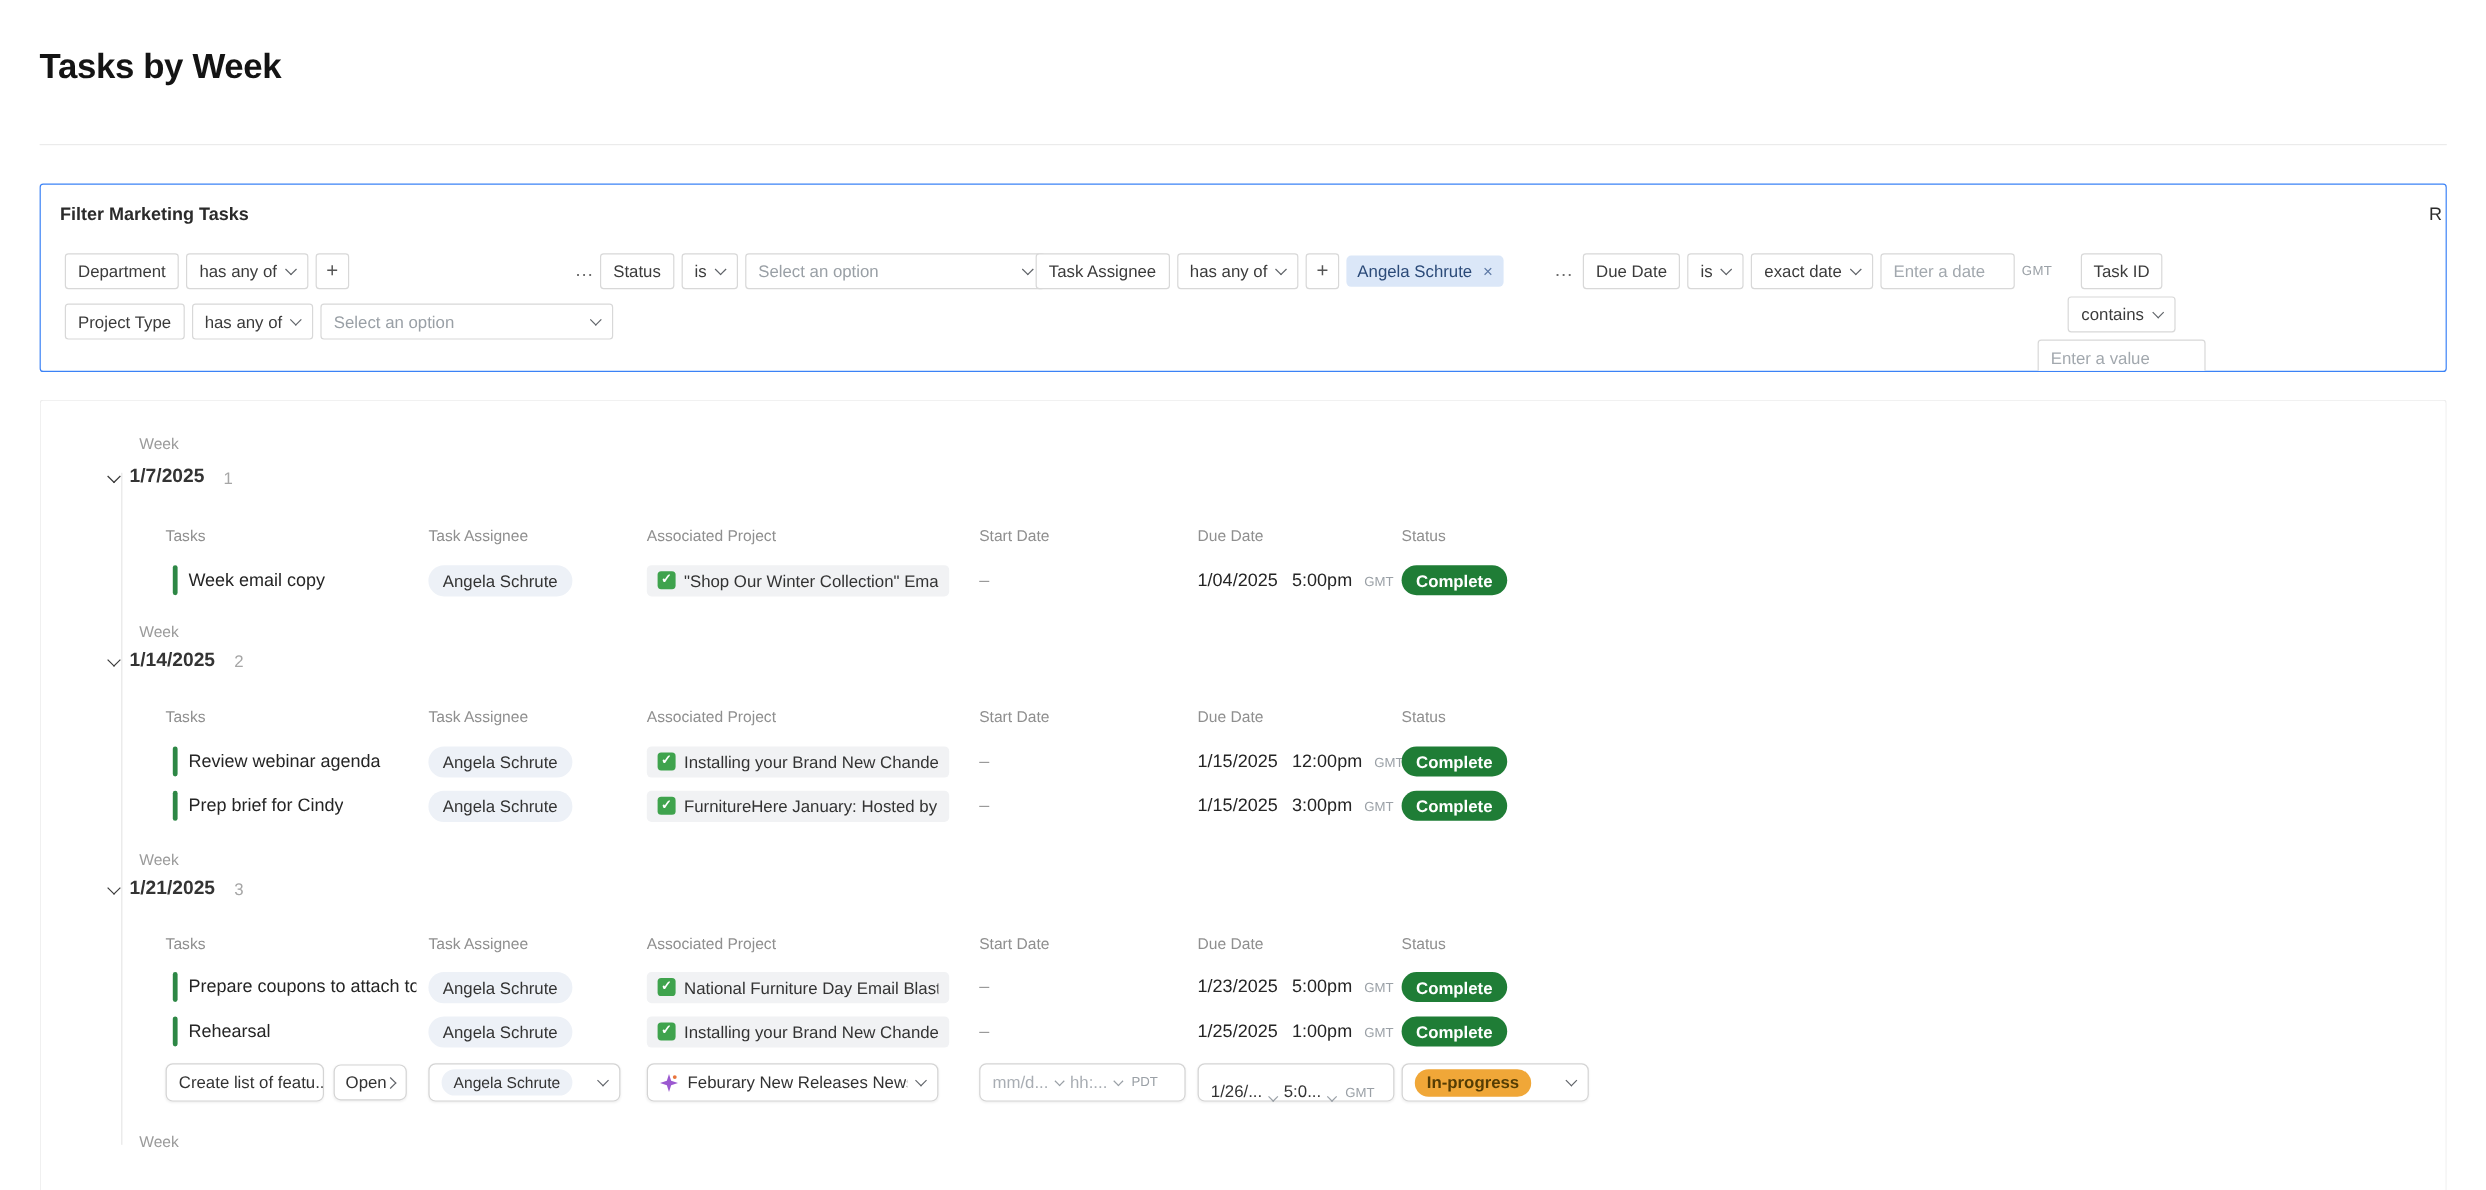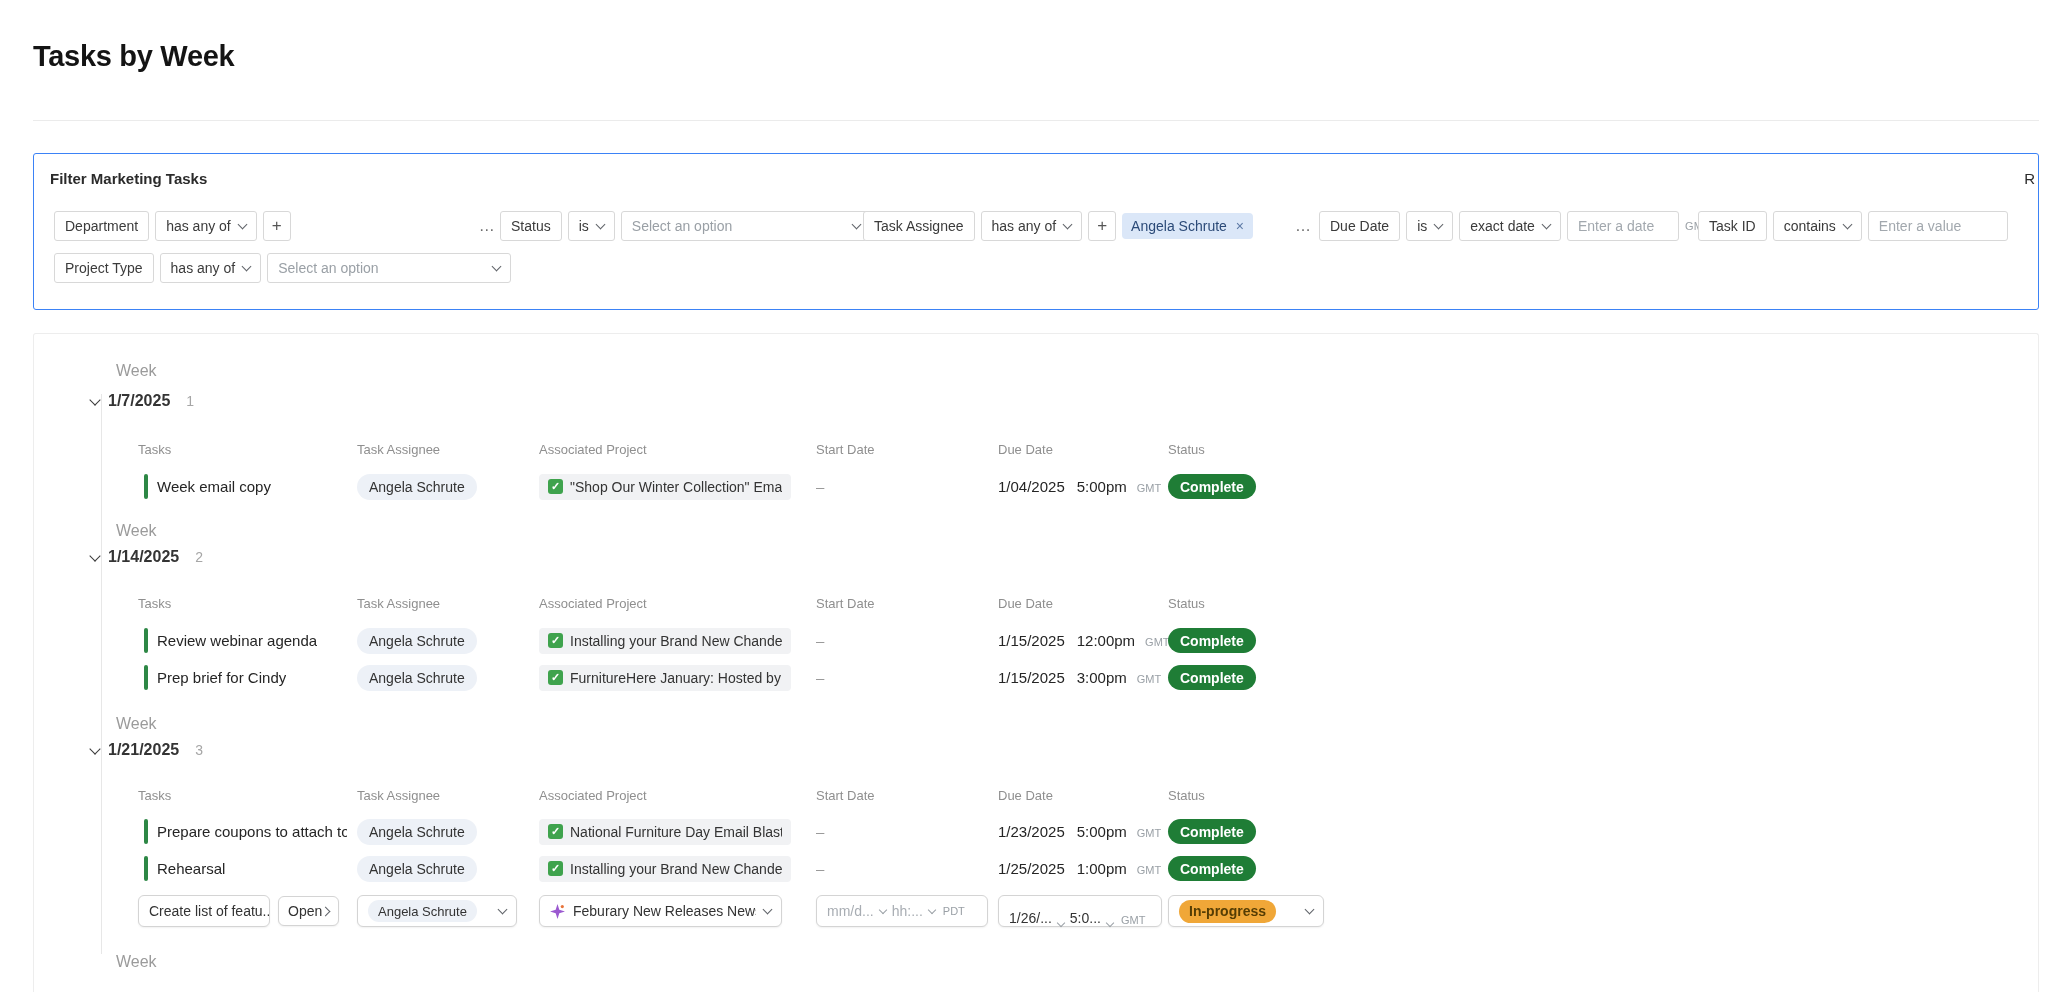--- a/index.html
+++ b/index.html
@@ -40,21 +40,21 @@
   .filter-card {
     position: absolute; left: 33px; top: 153px; width: 2006px; height: 157px;
     border: 1px solid #3b82f6; border-radius: 3px; background: #fff; overflow: hidden;
   }
   .filter-title { position: absolute; left: 16px; top: 16px; font-size: 15px; font-weight: 700; color: #2b2b2b; }
   .filter-reset { position: absolute; right: 3px; top: 16px; font-size: 15px; color: #2b2b2b; }
 
   .fgroup { position: absolute; display: flex; align-items: center; gap: 6px; }
   .row1 { top: 57px; } .row2 { top: 99px; }
   #fg-dept { left: 20px; } #fg-status { left: 466px; } #fg-assignee { left: 829px; }
-  #fg-due { left: 1285px; } #fg-taskid { left: 1664px; } #fg-ptype { left: 20px; }
+  #fg-due { left: 1285px; } #fg-taskid { left: 1664px; flex-direction: column; } #fg-ptype { left: 20px; }
 
   .fbox {
     height: 30px; display: inline-flex; align-items: center; gap: 8px;
     padding: 0 10px; border: 1px solid #d8d8d8; border-radius: 3px;
     background: #fff; font-size: 14px; color: #3b3b3b; white-space: nowrap;
   }
   .fselect { justify-content: space-between; color: #9aa0a6; }
   .fselect .chev { margin-left: auto; }
   input.fbox { color: #3b82f6; outline: none; }
   input.fbox::placeholder { color: #a2a8ae; }
@@ -73,21 +73,21 @@
   .w-date-in { width: 112px; } .w-val-in { width: 140px; }
 
   
   .main-card {
     position: absolute; left: 33px; top: 333px; width: 2006px; height: 659px;
     border: 1px solid #ededed; border-bottom: none; border-radius: 3px 3px 0 0;
     background: #fff; overflow: hidden;
   }
   .spine { position: absolute; left: 67px; top: 60px; width: 1px; height: 560px; background: #e7e7e7; }
 
-  .week-label { font-size: 16px; color: #9b9b9b; padding-left: 82px; }
+  .week-label { font-size: 13px; color: #9b9b9b; padding-left: 82px; }
   .group-header { display: flex; align-items: center; padding-left: 57px; height: 30px; margin-top: 2px; position: relative; z-index: 1; }
   .gdate { font-size: 16px; font-weight: 700; color: #343434; margin-left: 9px; }
   .gcount { font-size: 14px; color: #a6a6a6; margin-left: 16px; }
 
   .grid {
     display: grid;
     grid-template-columns: 219px 182px 277px 182px 170px auto;
     margin-left: 104px; align-items: center; position: relative; z-index: 1;
   }
   .col-headers { font-size: 13px; color: #8f8f8f; height: 16px; }

